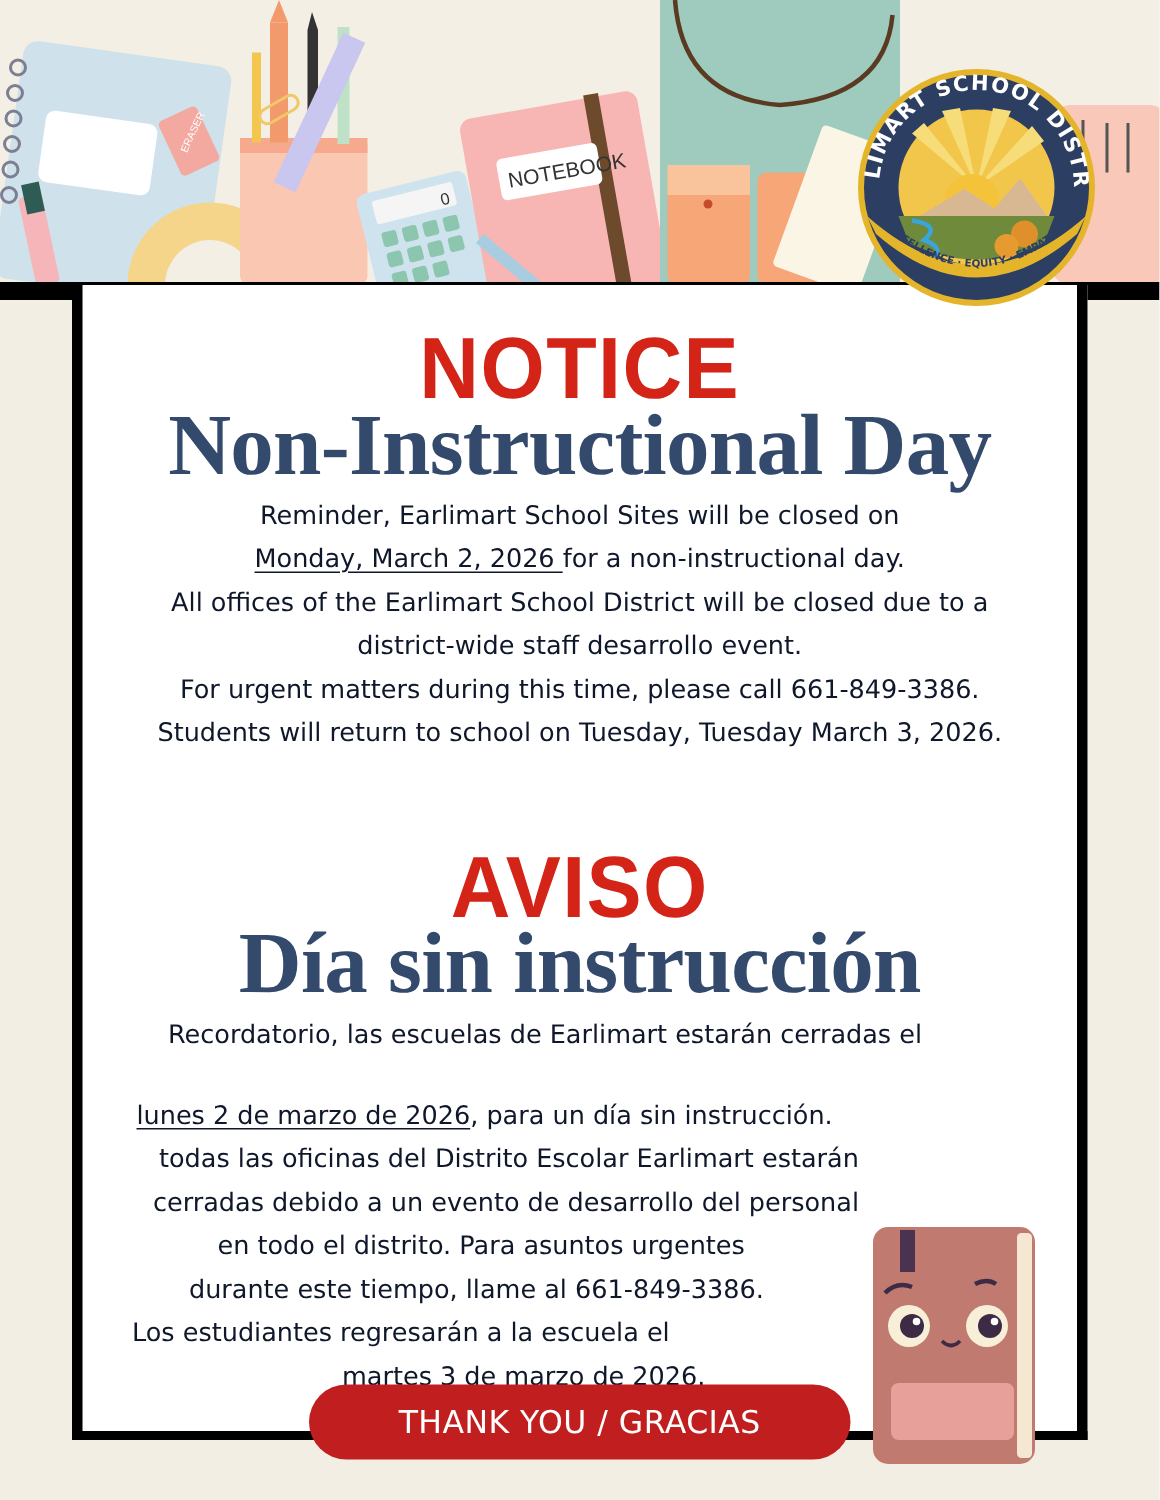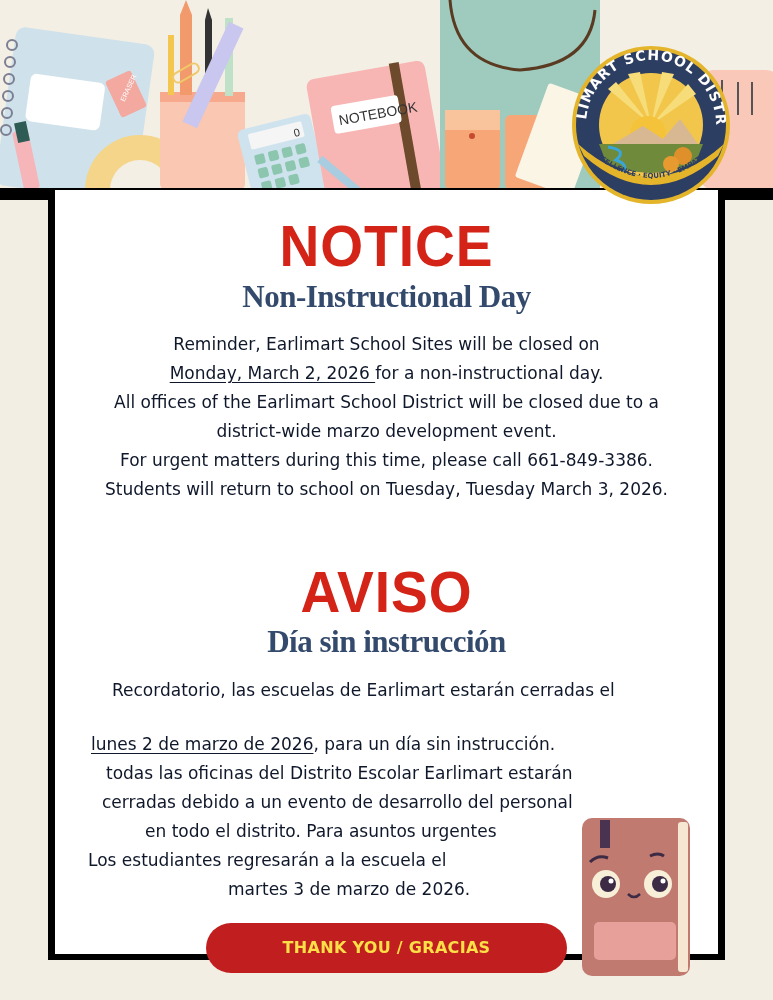--- a/index.html
+++ b/index.html
@@ -5,27 +5,27 @@
   html, body { margin:0; padding:0; }
   body { width:773px; height:1000px; background:#f2eee3; position:relative; overflow:hidden;
          font-family:"Liberation Sans", sans-serif; }
   .banner { position:absolute; left:0; top:0; width:773px; height:190px; background:#f4efe4; overflow:hidden; }
   .band { position:absolute; left:0; top:188px; width:773px; height:12px; background:#000; }
   .frame { position:absolute; left:48px; top:190px; width:677px; height:770px; border-left:7px solid #000;
            border-right:7px solid #000; border-bottom:6px solid #000; box-sizing:border-box; background:#fff; }
   .notice { position:absolute; top:216px; left:0; width:773px; text-align:center; color:#d42418;
             font-family:"Liberation Sans", sans-serif; font-weight:bold; font-size:58px; letter-spacing:1px; line-height:60px; transform:scaleX(0.95); }
   .subtitle { position:absolute; left:0; width:773px; text-align:center; color:#344a6c;
-              font-family:"Liberation Serif", serif; font-weight:bold; font-size:31px; line-height:50px; letter-spacing:-0.5px; }
+              font-family:"Liberation Serif", serif; font-weight:bold; font-size:58px; line-height:50px; letter-spacing:-0.5px; }
   .body { position:absolute; left:0; width:773px; text-align:center; color:#0f172a;
           font-family:"DejaVu Sans", sans-serif; font-size:17px; line-height:29px; }
   .body .ln { display:block; white-space:nowrap; }
   .u { text-decoration:underline; text-underline-offset:3px; }
   .btn { position:absolute; left:206px; top:923px; width:361px; height:50px; border-radius:25px; background:#c11f1f;
-         color:#fde047; font-family:"DejaVu Sans", sans-serif; font-size:16px; text-align:center; line-height:50px; letter-spacing:0.3px; cursor:pointer;font-weight:bold; }
+         color:#ffffff; font-family:"DejaVu Sans", sans-serif; font-size:21px; text-align:center; line-height:50px; letter-spacing:0.3px; cursor:pointer; }
   svg { display:block; }
 </style>
 </head>
 <body>
 
 <div class="banner">
   <svg width="773" height="190" viewBox="0 0 773 190">
 
     <g>
       <rect x="5" y="35" width="140" height="160" rx="10" fill="#cfe1ea" transform="rotate(8 75 115)"></rect>
@@ -141,33 +141,34 @@
     </text>
   </svg>
 </div>
 
 <div class="notice">NOTICE</div>
 <div class="subtitle" style="top:272px;">Non-Instructional Day</div>
 <div class="body" style="top:330px;">
   <span class="ln"><span>Reminder, Earlimart School Sites will be closed on</span></span>
   <span class="ln"><span class="u">Monday, March 2, 2026 </span><span>for a non-instructional day.</span></span>
   <span class="ln"><span>All offices of the Earlimart School District will be closed due to a</span></span>
-  <span class="ln"><span>district-wide marzo development event.</span></span>
+  <span class="ln"><span>district-wide staff desarrollo event.</span></span>
   <span class="ln"><span>For urgent matters during this time, please call 661-849-3386.</span></span>
   <span class="ln"><span>Students will return to school on Tuesday, Tuesday March 3, 2026.</span></span>
 </div>
 
 <div class="notice" style="top:562px;">AVISO</div>
 <div class="subtitle" style="top:617px;">Día sin instrucción</div>
 <div class="body" style="top:676px; left:0; width:753px; text-align:left;">
   <span class="ln" style="padding-left:112px;"><span>Recordatorio, las escuelas de Earlimart estarán cerradas el</span></span>
   <span class="ln" style="padding-left:91px;margin-top:25px;"><span class="u">lunes 2 de marzo de 2026</span><span>, para un día sin instrucción.</span></span>
   <span class="ln" style="padding-left:106px;"><span>todas las oficinas del Distrito Escolar Earlimart estarán</span></span>
   <span class="ln" style="padding-left:102px;"><span>cerradas debido a un evento de desarrollo del personal</span></span>
   <span class="ln" style="padding-left:145px;"><span>en todo el distrito. Para asuntos urgentes</span></span>
+  <span class="ln" style="padding-left:126px;"><span>durante este tiempo, llame al 661-849-3386.</span></span>
   <span class="ln" style="padding-left:88px;"><span>Los estudiantes regresarán a la escuela el</span></span>
   <span class="ln" style="padding-left:228px;"><span>martes 3 de marzo de 2026.</span></span>
 </div>
 
 <div style="position:absolute; left:578px; top:812px; width:120px; height:172px;">
   <svg width="120" height="172" viewBox="0 0 120 172">
     <rect x="4" y="6" width="108" height="158" rx="10" fill="#c07a70"></rect>
     <rect x="100" y="10" width="10" height="150" rx="3" fill="#f5e7d2"></rect>
     <rect x="22" y="8" width="10" height="28" fill="#4a3350"></rect>
     <path d="M12 50 Q20 42 30 46" fill="none" stroke="#3d2b45" stroke-width="3"></path>

